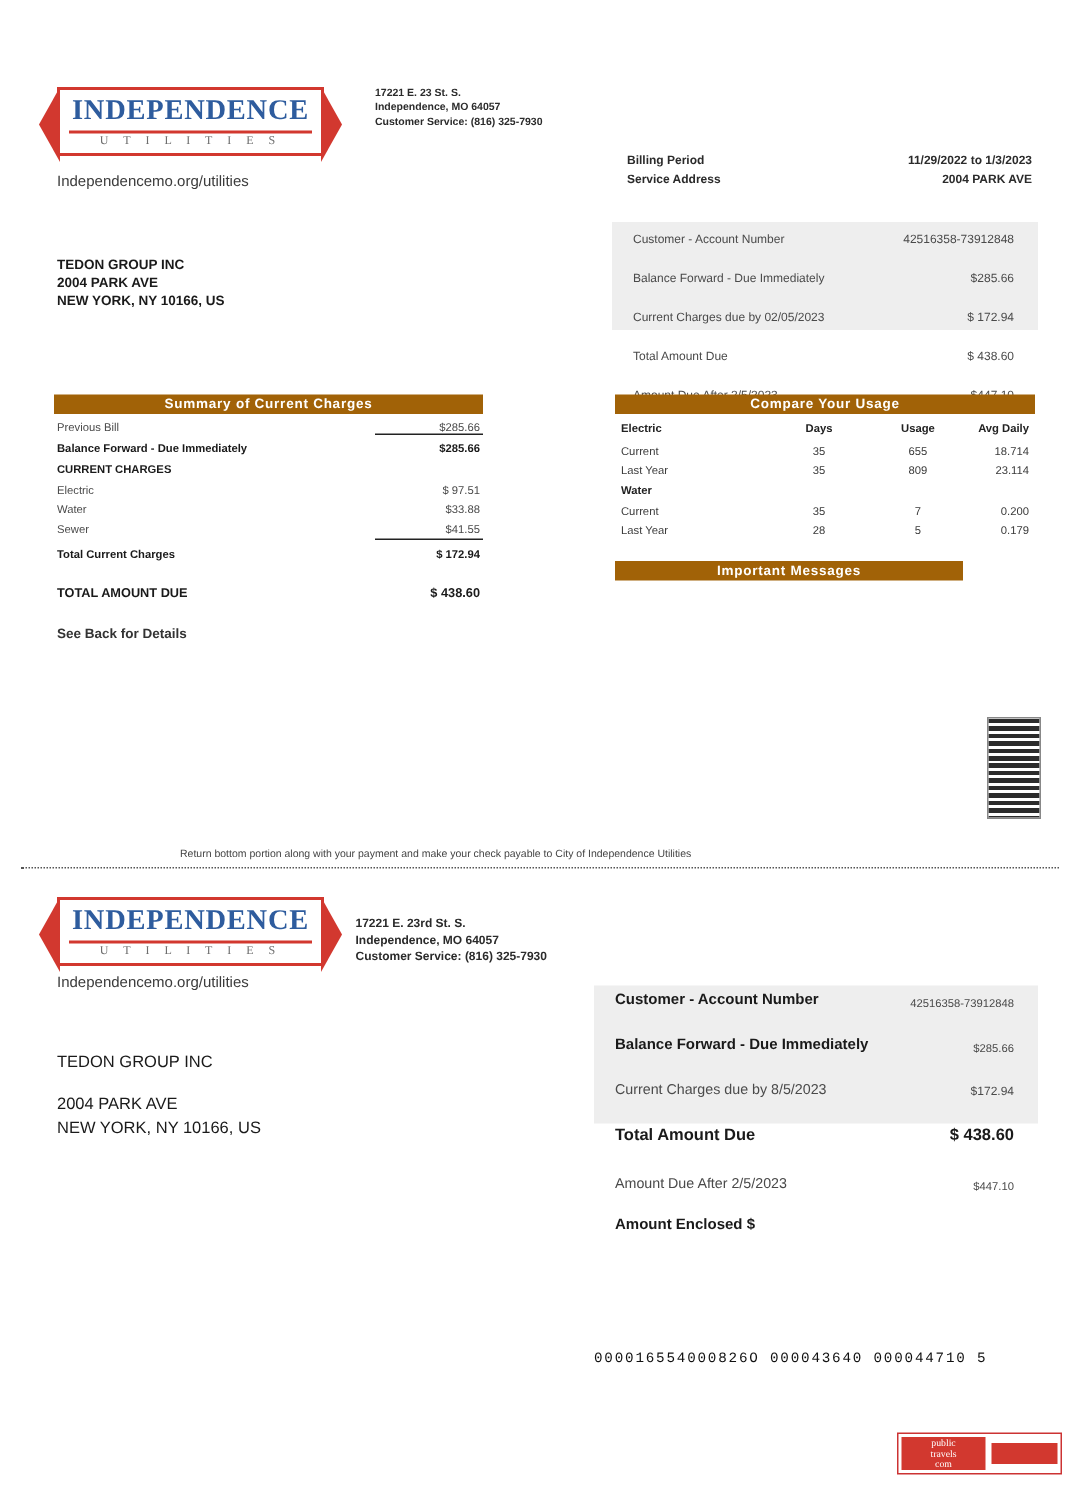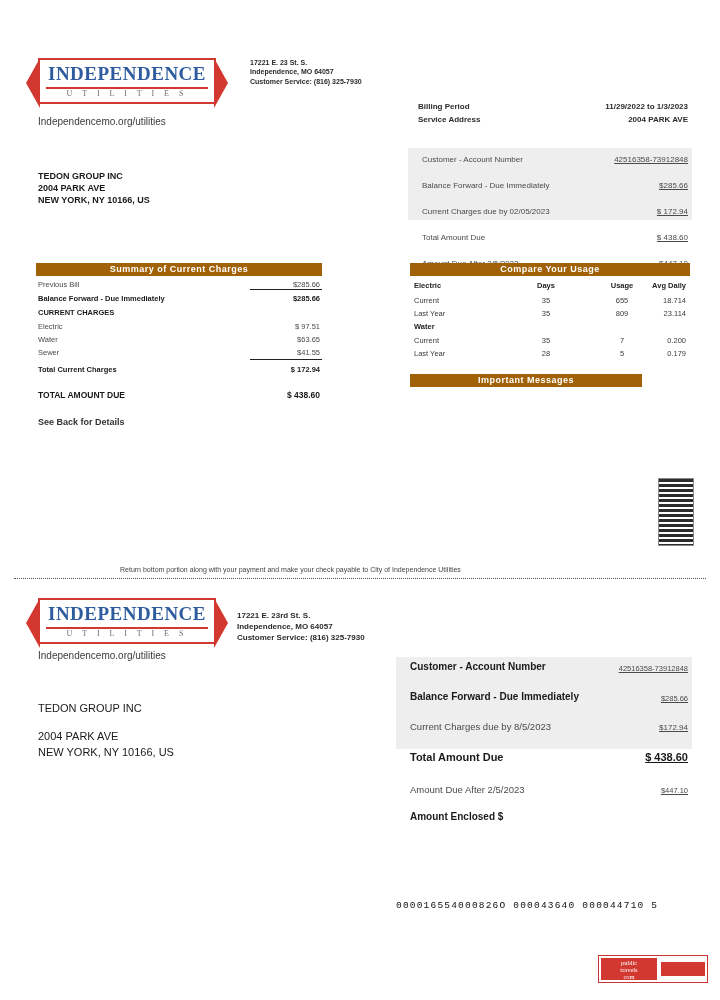--- a/index.html
+++ b/index.html
@@ -95,21 +95,21 @@
   .panel {
     position: absolute;
     background: #eeeeee;
   }
   .row {
     position: relative;
     height: 13px;
     font-size: 8px;
   }
   .row .lbl { position: absolute; left: 14px; top: 1px; }
-  .row .val { position: absolute; right: 4px; top: 1px; text-align: right; text-decoration: underline; }
+  .row .val { position: absolute; right: 16px; top: 1px; text-align: right; }
 
   
   .bluebar {
     position: absolute;
     background: #a16207;
     color: #ffffff;
     font-weight: bold;
     font-size: 9px;
     text-align: center;
     line-height: 13px;
@@ -137,21 +137,21 @@
   .usagerow {
     position: absolute;
     left: 410px;
     width: 280px;
     height: 12px;
     font-size: 7.5px;
     color: #3a3a3a;
   }
   .usagerow .c1 { position: absolute; left: 4px; }
   .usagerow .c2 { position: absolute; left: 118px; width: 36px; text-align: center; }
-  .usagerow .c3 { position: absolute; left: 192px; width: 40px; text-align: center; }
+  .usagerow .c3 { position: absolute; left: 182px; width: 40px; text-align: center; }
   .usagerow .c4 { position: absolute; left: 232px; width: 44px; text-align: right; }
 
   
   .barcode {
     position: absolute;
     background:
       repeating-linear-gradient(to bottom,
         #2b2b2b 0px, #2b2b2b 3px,
         #ffffff 3px, #ffffff 5px);
     border: 1px solid #888;
@@ -274,21 +274,21 @@
     <span class="l">CURRENT CHARGES</span>
     <span class="r"></span>
   </div>
 
   <div class="sumrow" style="top:322px;">
     <span class="l gray">Electric</span>
     <span class="r gray">$ 97.51</span>
   </div>
   <div class="sumrow" style="top:335px;">
     <span class="l gray">Water</span>
-    <span class="r gray">$63.65</span>
+    <span class="r gray">$33.88</span>
   </div>
   <div class="sumrow" style="top:348px;">
     <span class="l gray">Sewer</span>
     <span class="r gray">$41.55</span>
   </div>
   <div class="hr-line" style="left:250px; top:359px; width:72px;"></div>
 
   <div class="sumrow b" style="top:365px;">
     <span class="l">Total Current Charges</span>
     <span class="r">$ 172.94</span>

